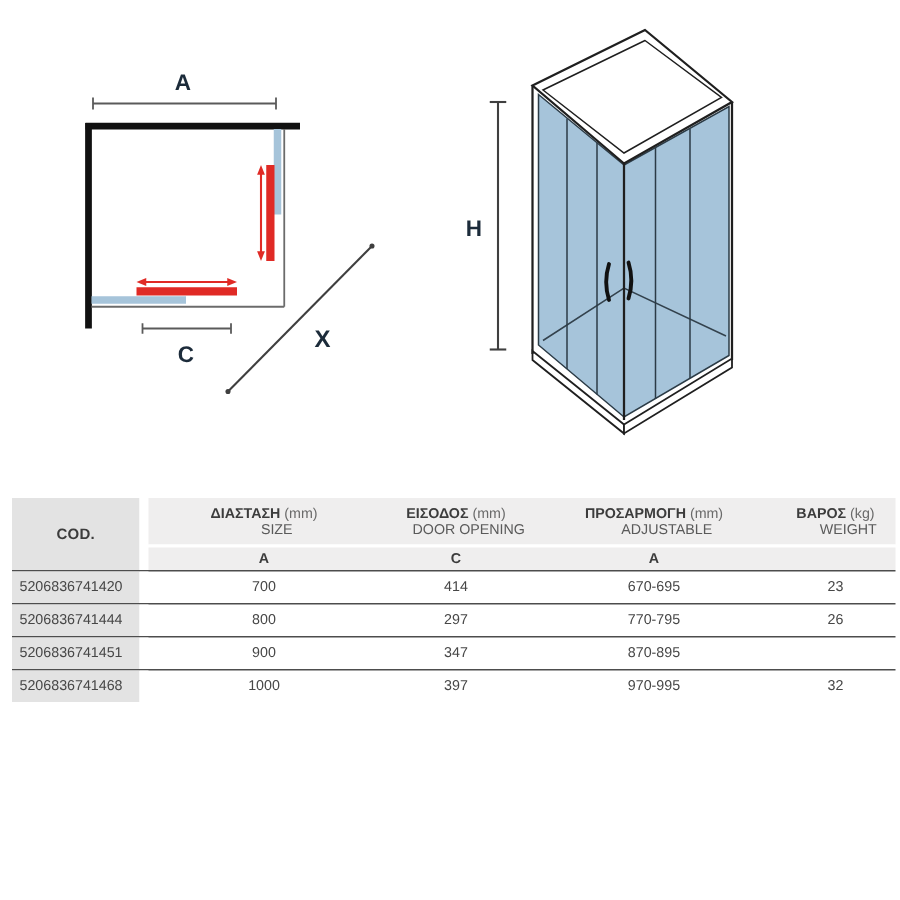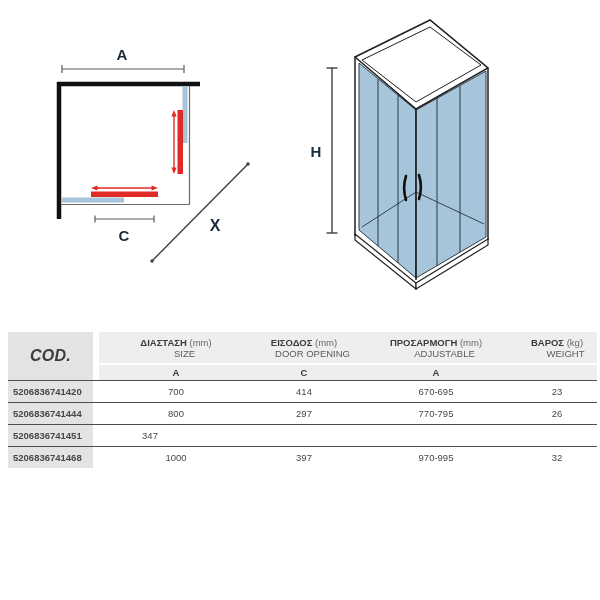--- a/index.html
+++ b/index.html
@@ -6,37 +6,37 @@
   .page{position:relative;width:600px;height:600px;background:#ffffff;overflow:hidden;
         font-family:"Liberation Sans",sans-serif;}
   svg{position:absolute;overflow:visible;}
   svg text{font-family:"Liberation Sans",sans-serif;font-weight:bold;fill:#1c2b3a;}
 
   
   .spec-table{position:absolute;left:8px;top:332px;width:589px;font-size:9.5px;color:#454545;}
   .t-head{display:flex;height:48px;}
   .cod-col{width:85px;flex:none;background:#e3e3e3;}
   .t-head .cod-col{display:flex;align-items:center;justify-content:center;
-                   font-weight:bold;font-size:16px;color:#3c3c3c;letter-spacing:.2px;font-style:italic;}
+                   font-weight:bold;font-size:10px;color:#3c3c3c;letter-spacing:.2px;}
   .vgap{width:6px;flex:none;background:#fff;}
   .head-right{flex:1;display:flex;flex-direction:column;}
   .head-row{display:flex;flex:1;background:#efeeee;}
   .hgap{height:2px;background:#fff;}
   .sub-row{display:flex;height:15px;background:#efeeee;}
   .hcell{display:flex;flex-direction:column;align-items:center;justify-content:center;
          text-align:center;line-height:11px;}
   .hcell .gk{font-weight:bold;color:#3c3c3c;}
   .hcell .un{font-weight:normal;color:#6a6a6a;}
   .hcell .eng{font-weight:normal;color:#5a5a5a;margin-left:17px;}
   .scell{display:flex;align-items:center;justify-content:center;font-weight:bold;color:#3c3c3c;}
   .c0{width:154px;flex:none;} .c1{width:102px;flex:none;} .c2{width:162px;flex:none;} .c3{flex:1;}
   .sep{height:1px;background:#4d4d4d;}
   .t-row{display:flex;height:21px;border-bottom:1px solid #4d4d4d;}
   .t-row.last{border-bottom:none;}
-  .t-row .cod-col{display:flex;align-items:center;padding-left:5px;width:80px;color:#474747;font-weight:bold;}
+  .t-row .cod-col{display:flex;align-items:center;padding-left:5px;width:80px;color:#474747;}
   .dcell{display:flex;align-items:center;justify-content:center;text-align:center;color:#474747;}
 </style>
 </head>
 <body>
 
 <div class="page">
 
   <svg style="left:30px;top:42px;width:230px;height:235px;" viewBox="30 42 230 235">
 
     <line x1="62" y1="69" x2="184" y2="69" stroke="#5a5a5a" stroke-width="1.2"></line>
@@ -171,21 +171,23 @@
       <div class="vgap"></div>
       <div class="dcell c0">800</div>
       <div class="dcell c1">297</div>
       <div class="dcell c2">770-795</div>
       <div class="dcell c3">26</div>
     </div>
 
     <div class="t-row">
       <div class="cod-col">5206836741451</div>
       <div class="vgap"></div>
+      <div class="dcell c0">900</div>
       <div class="dcell c1">347</div>
+      <div class="dcell c2">870-895</div>
     </div>
 
     <div class="t-row last">
       <div class="cod-col">5206836741468</div>
       <div class="vgap"></div>
       <div class="dcell c0">1000</div>
       <div class="dcell c1">397</div>
       <div class="dcell c2">970-995</div>
       <div class="dcell c3">32</div>
     </div>

